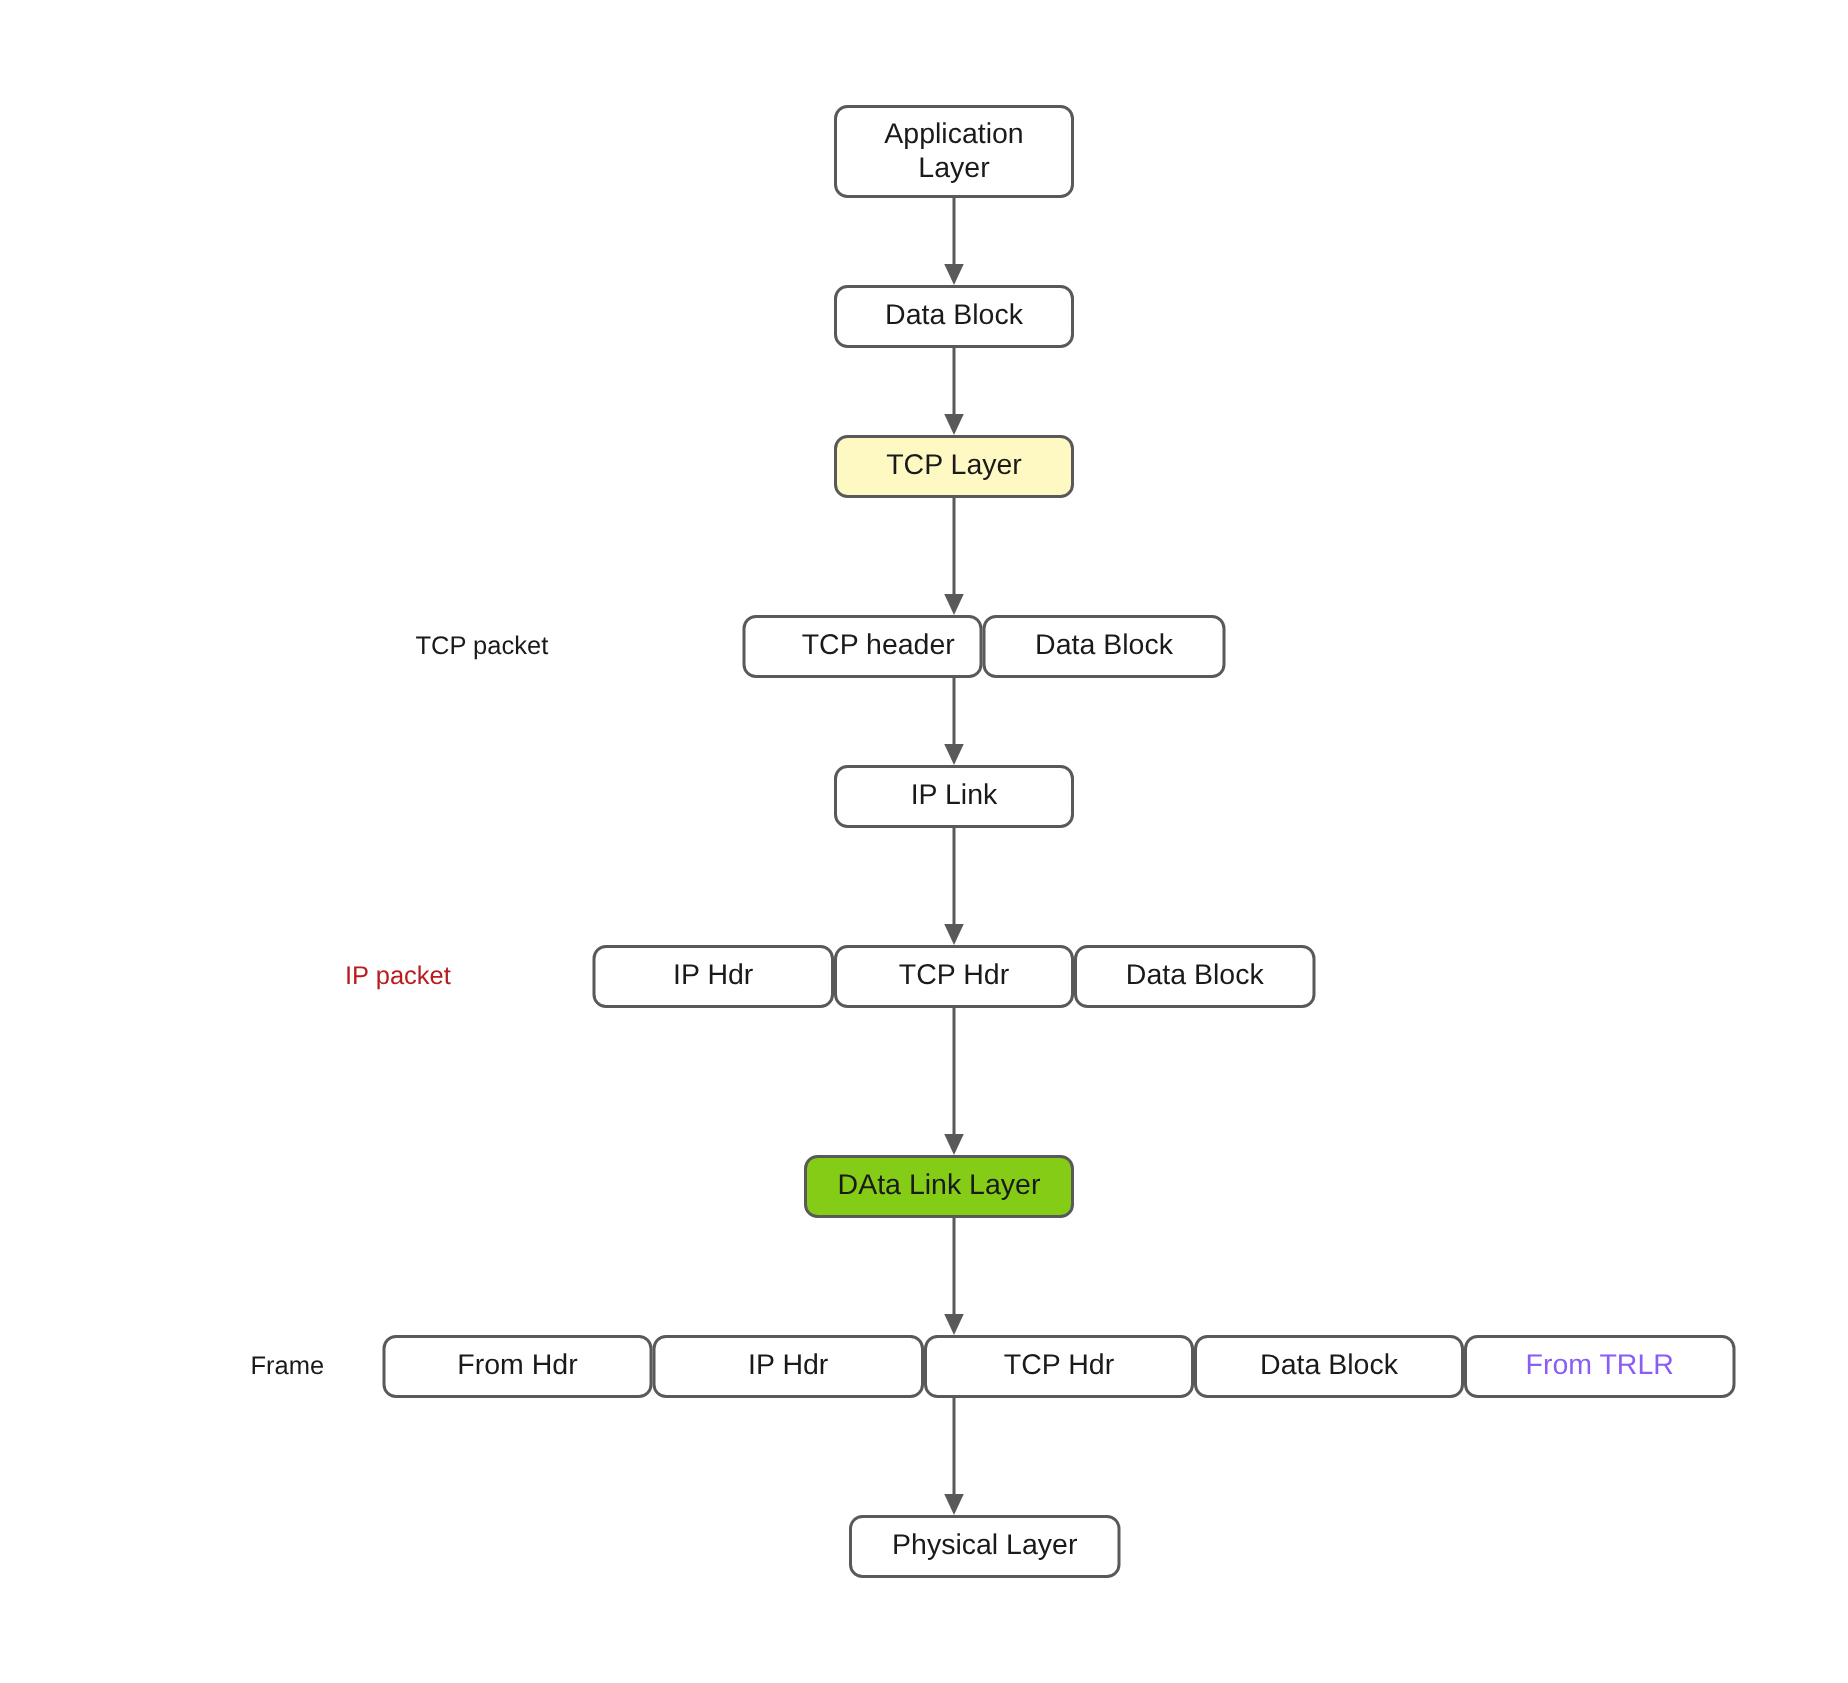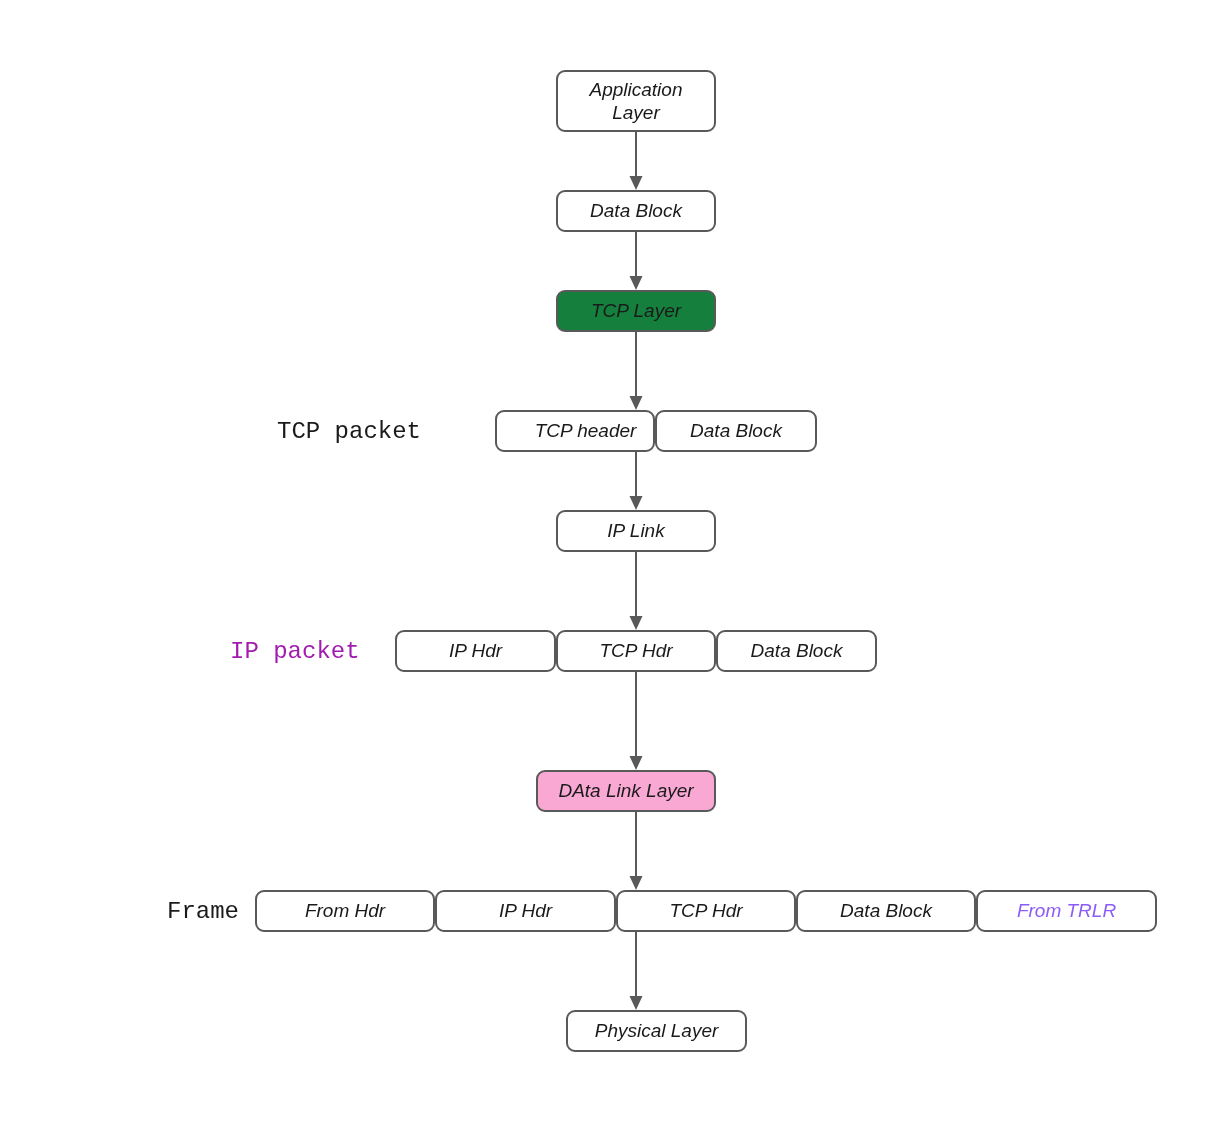--- a/index.html
+++ b/index.html
@@ -35,33 +35,31 @@
     border: 2px solid #14532d;
     border-radius: 9px;
     display: flex;
     align-items: center;
     justify-content: center;
     text-align: center;
     font-size: 19px;
     line-height: 1.22;
     color: #1a1a1a;
     white-space: pre-line;
-    font-style: italic;
   }
   
   .row-label {
     position: absolute;
     box-sizing: border-box;
-    font-size: 24px;
+    font-size: 17px;
     color: #1a1a1a;
     white-space: nowrap;
     display: flex;
     align-items: center;
     height: 40px;
-    font-family: Liberation Mono, monospace;
   }
 </style>
 </head>
 <body>
 
 <div id="diagram">
 
   <svg id="arrow-layer" width="1232" height="1122" viewBox="0 0 1232 1122">
       <line x1="636" y1="132" x2="636" y2="178" stroke="#595959" stroke-width="2"></line>
       <polygon points="629.5,176 642.5,176 636,190" fill="#595959"></polygon>
@@ -78,30 +76,30 @@
       <line x1="636" y1="812" x2="636" y2="878" stroke="#595959" stroke-width="2"></line>
       <polygon points="629.5,876 642.5,876 636,890" fill="#595959"></polygon>
       <line x1="636" y1="932" x2="636" y2="998" stroke="#595959" stroke-width="2"></line>
       <polygon points="629.5,996 642.5,996 636,1010" fill="#595959"></polygon>
     </svg>
 
   <div id="nodes">
       <div class="node" style="left: 556px; top: 70px; width: 160px; height: 62px; border-color: rgb(89, 89, 89); background: rgb(255, 255, 255); color: rgb(26, 26, 26);">Application
 Layer</div>
       <div class="node" style="left: 556px; top: 190px; width: 160px; height: 42px; border-color: rgb(89, 89, 89); background: rgb(255, 255, 255); color: rgb(26, 26, 26);">Data Block</div>
-      <div class="node" style="left: 556px; top: 290px; width: 160px; height: 42px; border-color: rgb(89, 89, 89); background: #15803d; color: rgb(26, 26, 26);">TCP Layer</div>
+      <div class="node" style="left: 556px; top: 290px; width: 160px; height: 42px; border-color: rgb(89, 89, 89); background: #fef9c3; color: rgb(26, 26, 26);">TCP Layer</div>
       <div class="node" style="left: 556px; top: 510px; width: 160px; height: 42px; border-color: rgb(89, 89, 89); background: rgb(255, 255, 255); color: rgb(26, 26, 26);">IP Link</div>
-      <div class="node" style="left: 536px; top: 770px; width: 180px; height: 42px; border-color: rgb(89, 89, 89); background: #f9a8d4; color: rgb(26, 26, 26);">DAta Link Layer</div>
+      <div class="node" style="left: 536px; top: 770px; width: 180px; height: 42px; border-color: rgb(89, 89, 89); background: #84cc16; color: rgb(26, 26, 26);">DAta Link Layer</div>
       <div class="node" style="left: 566px; top: 1010px; width: 181px; height: 42px; border-color: rgb(89, 89, 89); background: rgb(255, 255, 255); color: rgb(26, 26, 26);">Physical Layer</div>
     </div>
   <div id="rows">
       <div class="row-label" style="left: 277px; top: 410px; height: 42px; color: rgb(26, 26, 26);">TCP packet</div>
       <div class="node" style="left: 495px; top: 410px; width: 160px; height: 42px; border-color: rgb(89, 89, 89); background: rgb(255, 255, 255); color: rgb(26, 26, 26); padding-left: 21px;">TCP header</div>
       <div class="node" style="left: 655px; top: 410px; width: 162px; height: 42px; border-color: rgb(89, 89, 89); background: rgb(255, 255, 255); color: rgb(26, 26, 26);">Data Block</div>
-      <div class="row-label" style="left: 230px; top: 630px; height: 42px; color: #a21caf;">IP packet</div>
+      <div class="row-label" style="left: 230px; top: 630px; height: 42px; color: #b91c1c;">IP packet</div>
       <div class="node" style="left: 395px; top: 630px; width: 161px; height: 42px; border-color: rgb(89, 89, 89); background: rgb(255, 255, 255); color: rgb(26, 26, 26);">IP Hdr</div>
       <div class="node" style="left: 556px; top: 630px; width: 160px; height: 42px; border-color: rgb(89, 89, 89); background: rgb(255, 255, 255); color: rgb(26, 26, 26);">TCP Hdr</div>
       <div class="node" style="left: 716px; top: 630px; width: 161px; height: 42px; border-color: rgb(89, 89, 89); background: rgb(255, 255, 255); color: rgb(26, 26, 26);">Data Block</div>
       <div class="row-label" style="left: 167px; top: 890px; height: 42px; color: rgb(26, 26, 26);">Frame</div>
       <div class="node" style="left: 255px; top: 890px; width: 180px; height: 42px; border-color: rgb(89, 89, 89); background: rgb(255, 255, 255); color: rgb(26, 26, 26);">From Hdr</div>
       <div class="node" style="left: 435px; top: 890px; width: 181px; height: 42px; border-color: rgb(89, 89, 89); background: rgb(255, 255, 255); color: rgb(26, 26, 26);">IP Hdr</div>
       <div class="node" style="left: 616px; top: 890px; width: 180px; height: 42px; border-color: rgb(89, 89, 89); background: rgb(255, 255, 255); color: rgb(26, 26, 26);">TCP Hdr</div>
       <div class="node" style="left: 796px; top: 890px; width: 180px; height: 42px; border-color: rgb(89, 89, 89); background: rgb(255, 255, 255); color: rgb(26, 26, 26);">Data Block</div>
       <div class="node" style="left: 976px; top: 890px; width: 181px; height: 42px; border-color: rgb(89, 89, 89); background: rgb(255, 255, 255); color: #8b5cf6;">From TRLR</div>
     </div>

